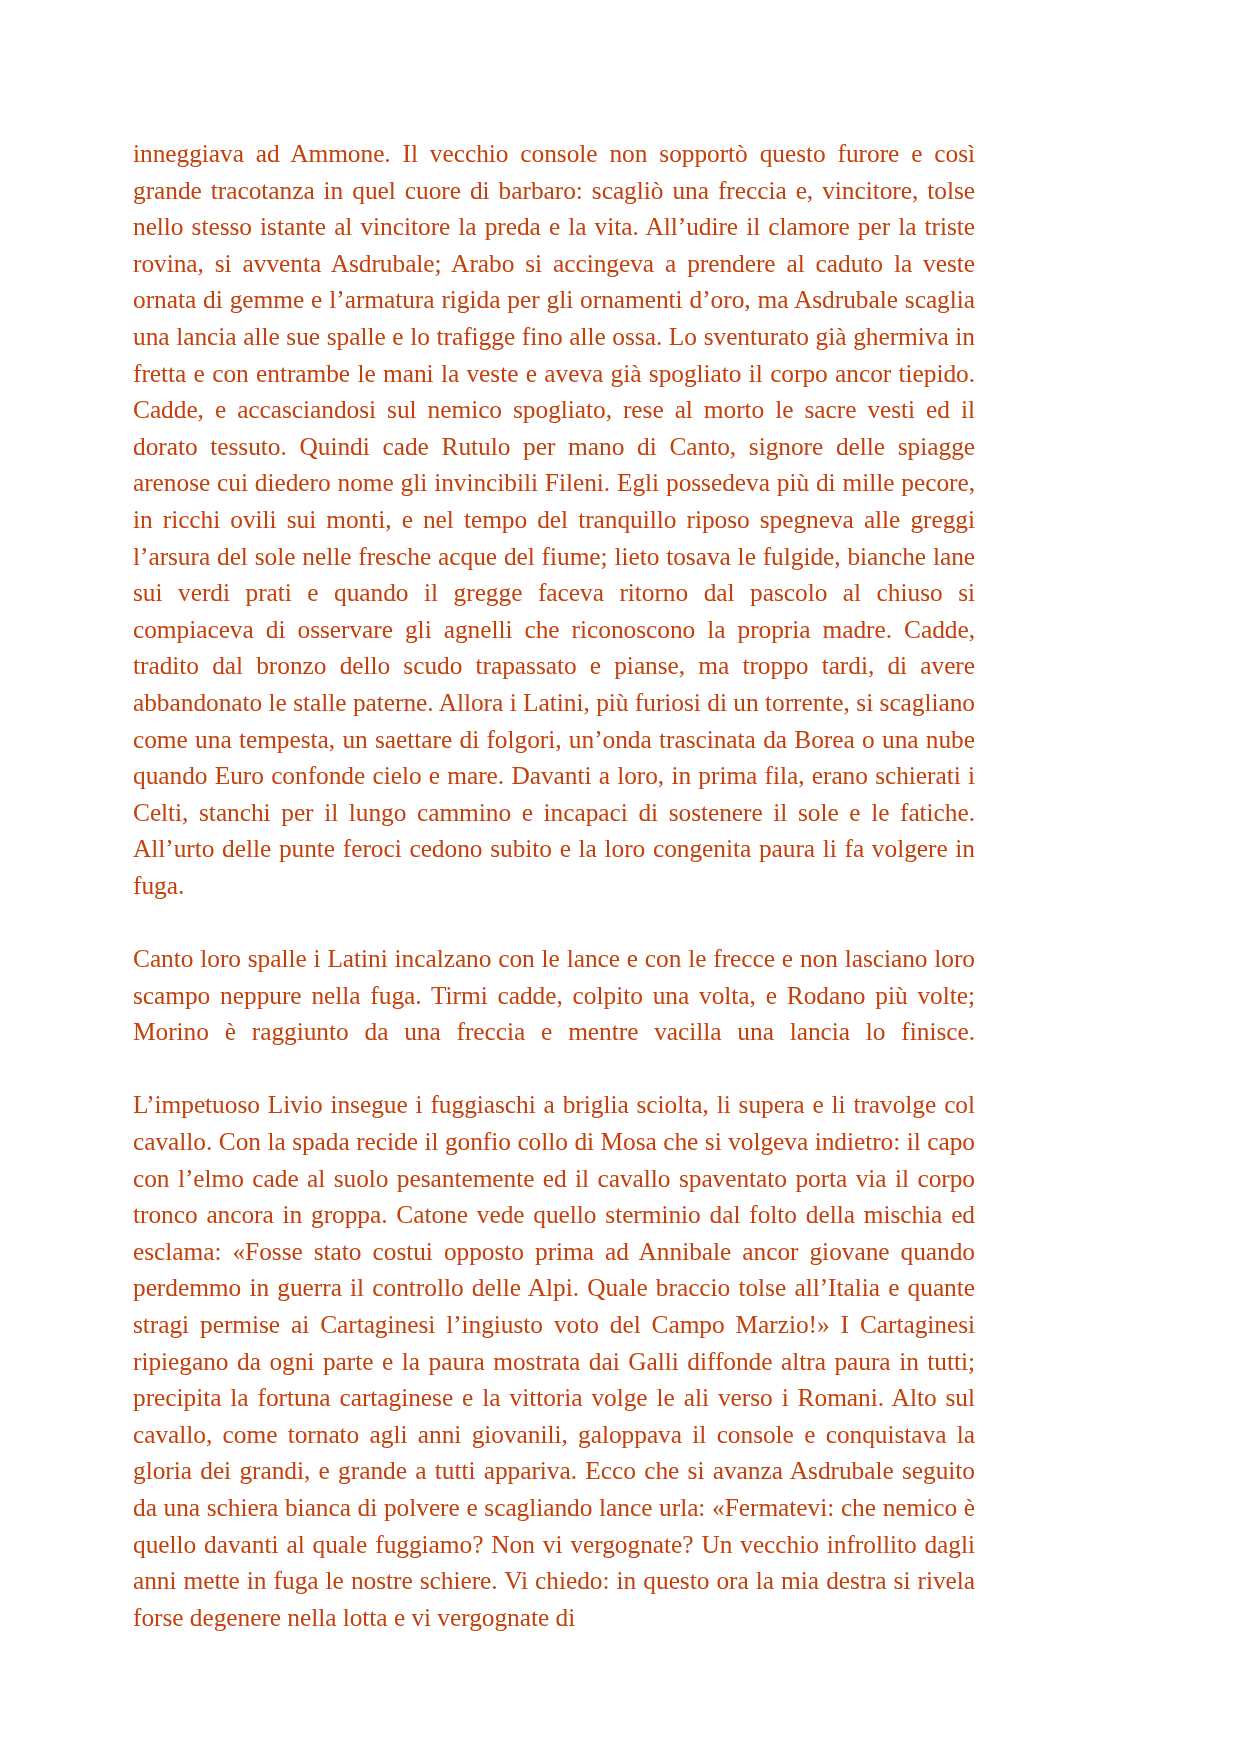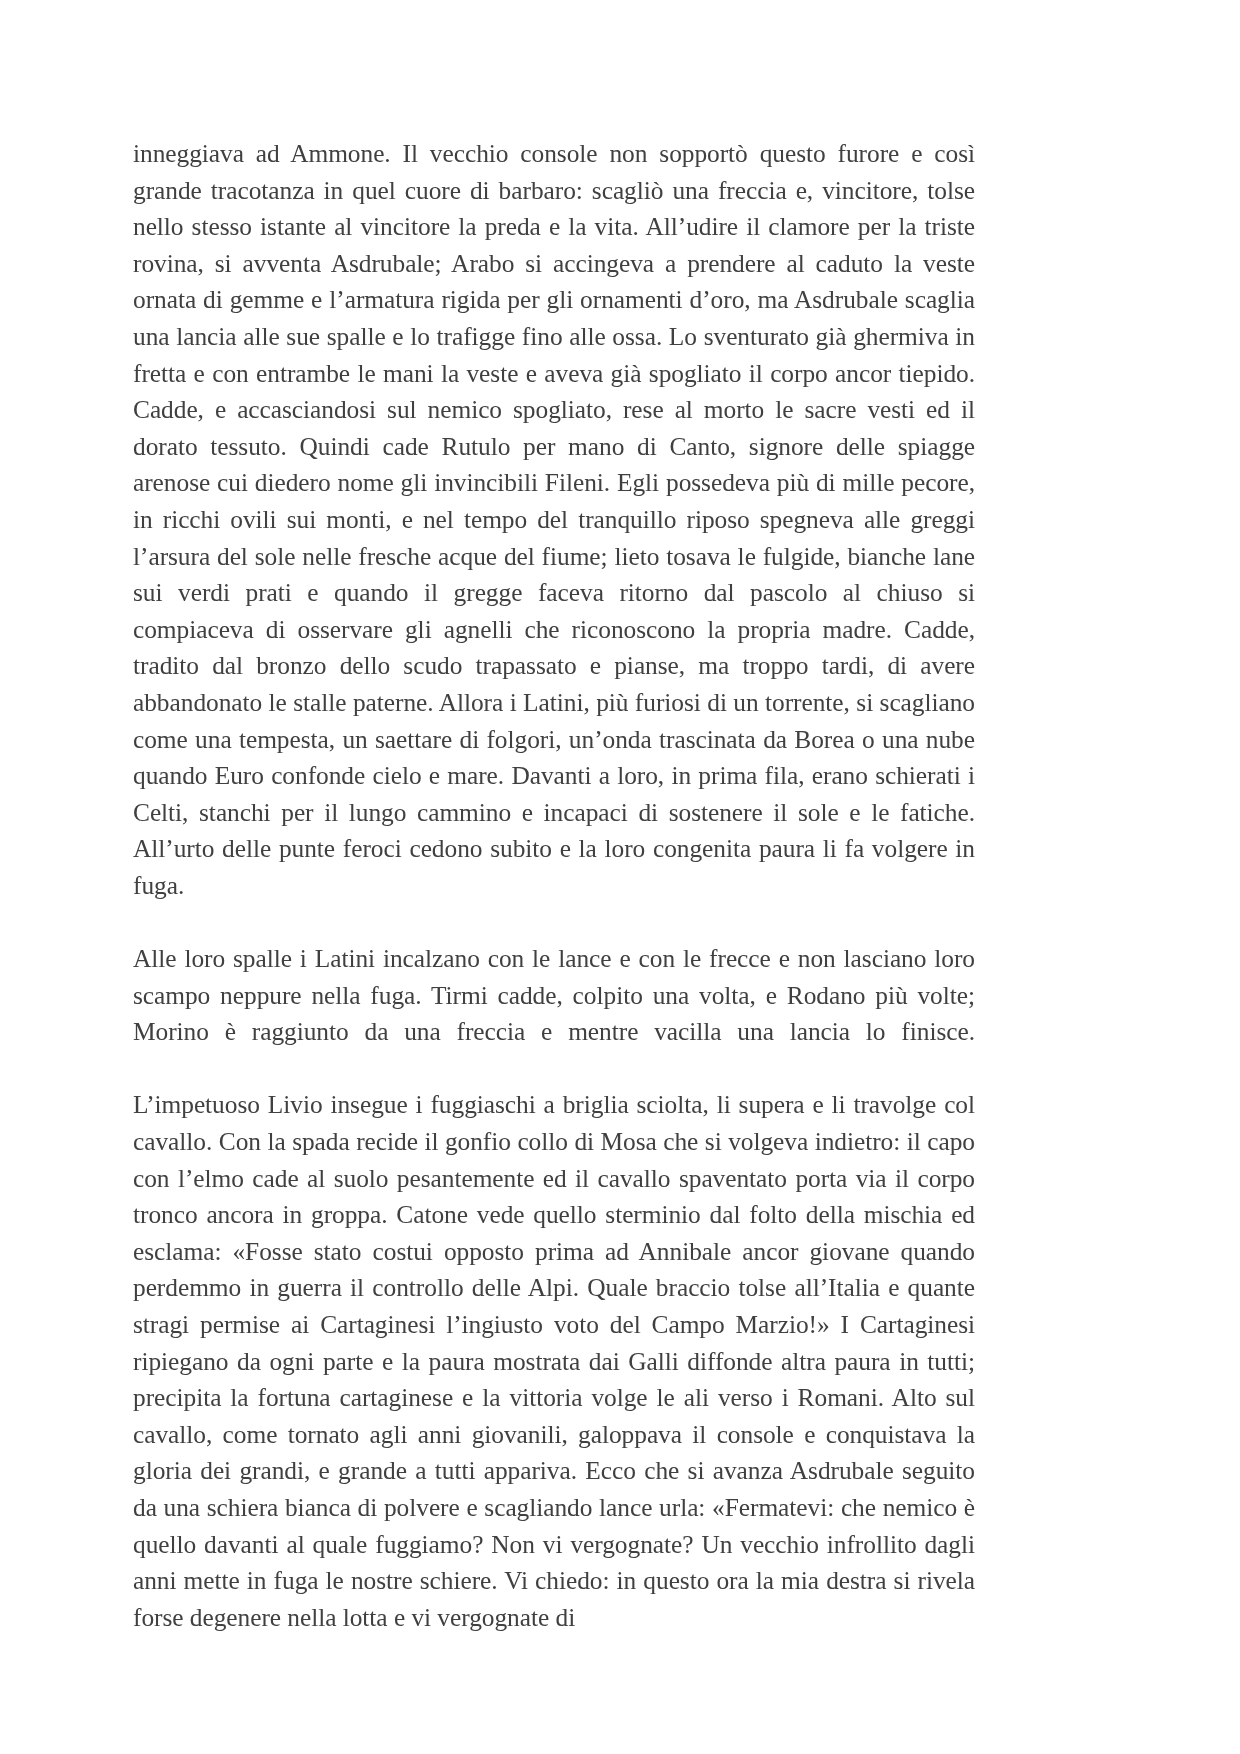--- a/index.html
+++ b/index.html
@@ -8,21 +8,21 @@
     padding: 0;
     background: #ffffff;
   }
   .page {
     position: relative;
     width: 1240px;
     height: 1754px;
     background: #ffffff;
     overflow: hidden;
     font-family: "Liberation Serif", "DejaVu Serif", serif;
-    color: #404040;
+    color: #c2410c;
   }
   .text-block {
     position: absolute;
     left: 133px;
     top: 135px;
     width: 842px;
   }
   .para {
     margin: 0;
     text-align: justify;
@@ -51,21 +51,21 @@
     height: 200px;
   }
 </style>
 </head>
 <body>
 
 <div class="page">
 
   <div class="text-block">
     <p class="para">inneggiava ad Ammone. Il vecchio console non sopportò questo furore e così grande tracotanza in quel cuore di barbaro: scagliò una freccia e, vincitore, tolse nello stesso istante al vincitore la preda e la vita. All’udire il clamore per la triste rovina, si avventa Asdrubale; Arabo si accingeva a prendere al caduto la veste ornata di gemme e l’armatura rigida per gli ornamenti d’oro, ma Asdrubale scaglia una lancia alle sue spalle e lo trafigge fino alle ossa. Lo sventurato già ghermiva in fretta e con entrambe le mani la veste e aveva già spogliato il corpo ancor tiepido. Cadde, e accasciandosi sul nemico spogliato, rese al morto le sacre vesti ed il dorato tessuto. Quindi cade Rutulo per mano di Canto, signore delle spiagge arenose cui diedero nome gli invincibili Fileni. Egli possedeva più di mille pecore, in ricchi ovili sui monti, e nel tempo del tranquillo riposo spegneva alle greggi l’arsura del sole nelle fresche acque del fiume; lieto tosava le fulgide, bianche lane sui verdi prati e quando il gregge faceva ritorno dal pascolo al chiuso si compiaceva di osservare gli agnelli che riconoscono la propria madre. Cadde, tradito dal bronzo dello scudo trapassato e pianse, ma troppo tardi, di avere abbandonato le stalle paterne. Allora i Latini, più furiosi di un torrente, si scagliano come una tempesta, un saettare di folgori, un’onda trascinata da Borea o una nube quando Euro confonde cielo e mare. Davanti a loro, in prima fila, erano schierati i Celti, stanchi per il lungo cammino e incapaci di sostenere il sole e le fatiche. All’urto delle punte feroci cedono subito e la loro congenita paura li fa volgere in fuga.</p>
-    <p class="para">Alle loro spalle i Latini incalzano con le lance e con le frecce e non lasciano loro scampo neppure nella fuga. Tirmi cadde, colpito una volta, e Rodano più volte; Morino è raggiunto da una freccia e mentre vacilla una lancia lo finisce.</p>
+    <p class="para">Canto loro spalle i Latini incalzano con le lance e con le frecce e non lasciano loro scampo neppure nella fuga. Tirmi cadde, colpito una volta, e Rodano più volte; Morino è raggiunto da una freccia e mentre vacilla una lancia lo finisce.</p>
     <p class="para nostretch">L’impetuoso Livio insegue i fuggiaschi a briglia sciolta, li supera e li travolge col cavallo. Con la spada recide il gonfio collo di Mosa che si volgeva indietro: il capo con l’elmo cade al suolo pesantemente ed il cavallo spaventato porta via il corpo tronco ancora in groppa. Catone vede quello sterminio dal folto della mischia ed esclama: «Fosse stato costui opposto prima ad Annibale ancor giovane quando perdemmo in guerra il controllo delle Alpi. Quale braccio tolse all’Italia e quante stragi permise ai Cartaginesi l’ingiusto voto del Campo Marzio!» I Cartaginesi ripiegano da ogni parte e la paura mostrata dai Galli diffonde altra paura in tutti; precipita la fortuna cartaginese e la vittoria volge le ali verso i Romani. Alto sul cavallo, come tornato agli anni giovanili, galoppava il console e conquistava la gloria dei grandi, e grande a tutti appariva. Ecco che si avanza Asdrubale seguito da una schiera bianca di polvere e scagliando lance urla: «Fermatevi: che nemico è quello davanti al quale fuggiamo? Non vi vergognate? Un vecchio infrollito dagli anni mette in fuga le nostre schiere. Vi chiedo: in questo ora la mia destra si rivela forse degenere nella lotta e vi vergognate di</p>
   </div>
 
   <div class="footer">
 
     
 
     
     
     

